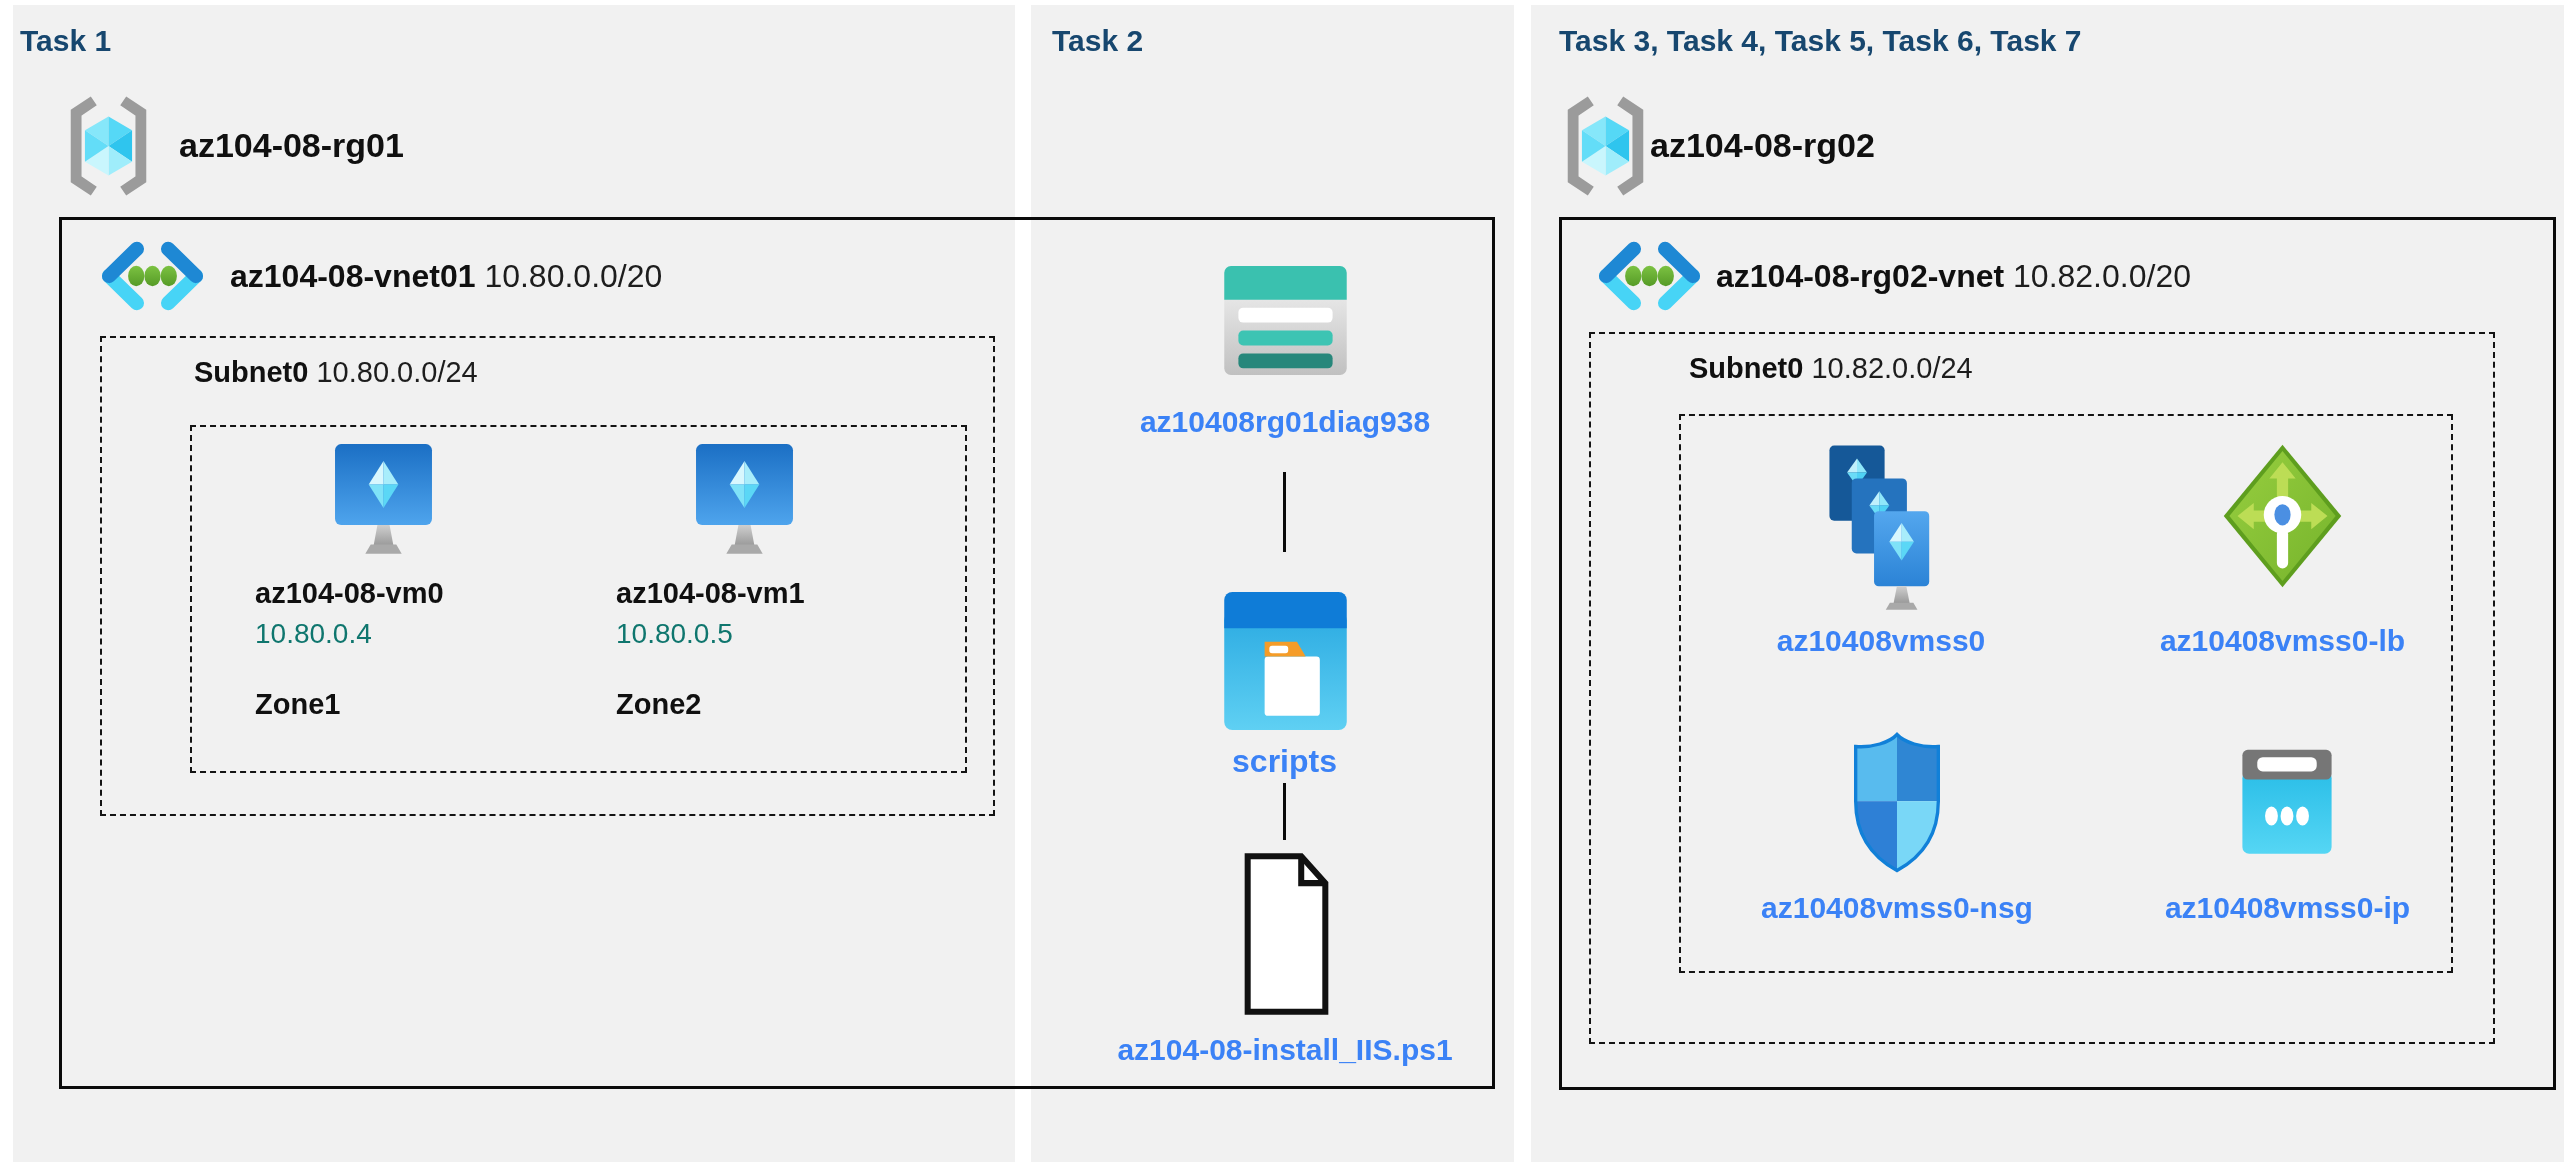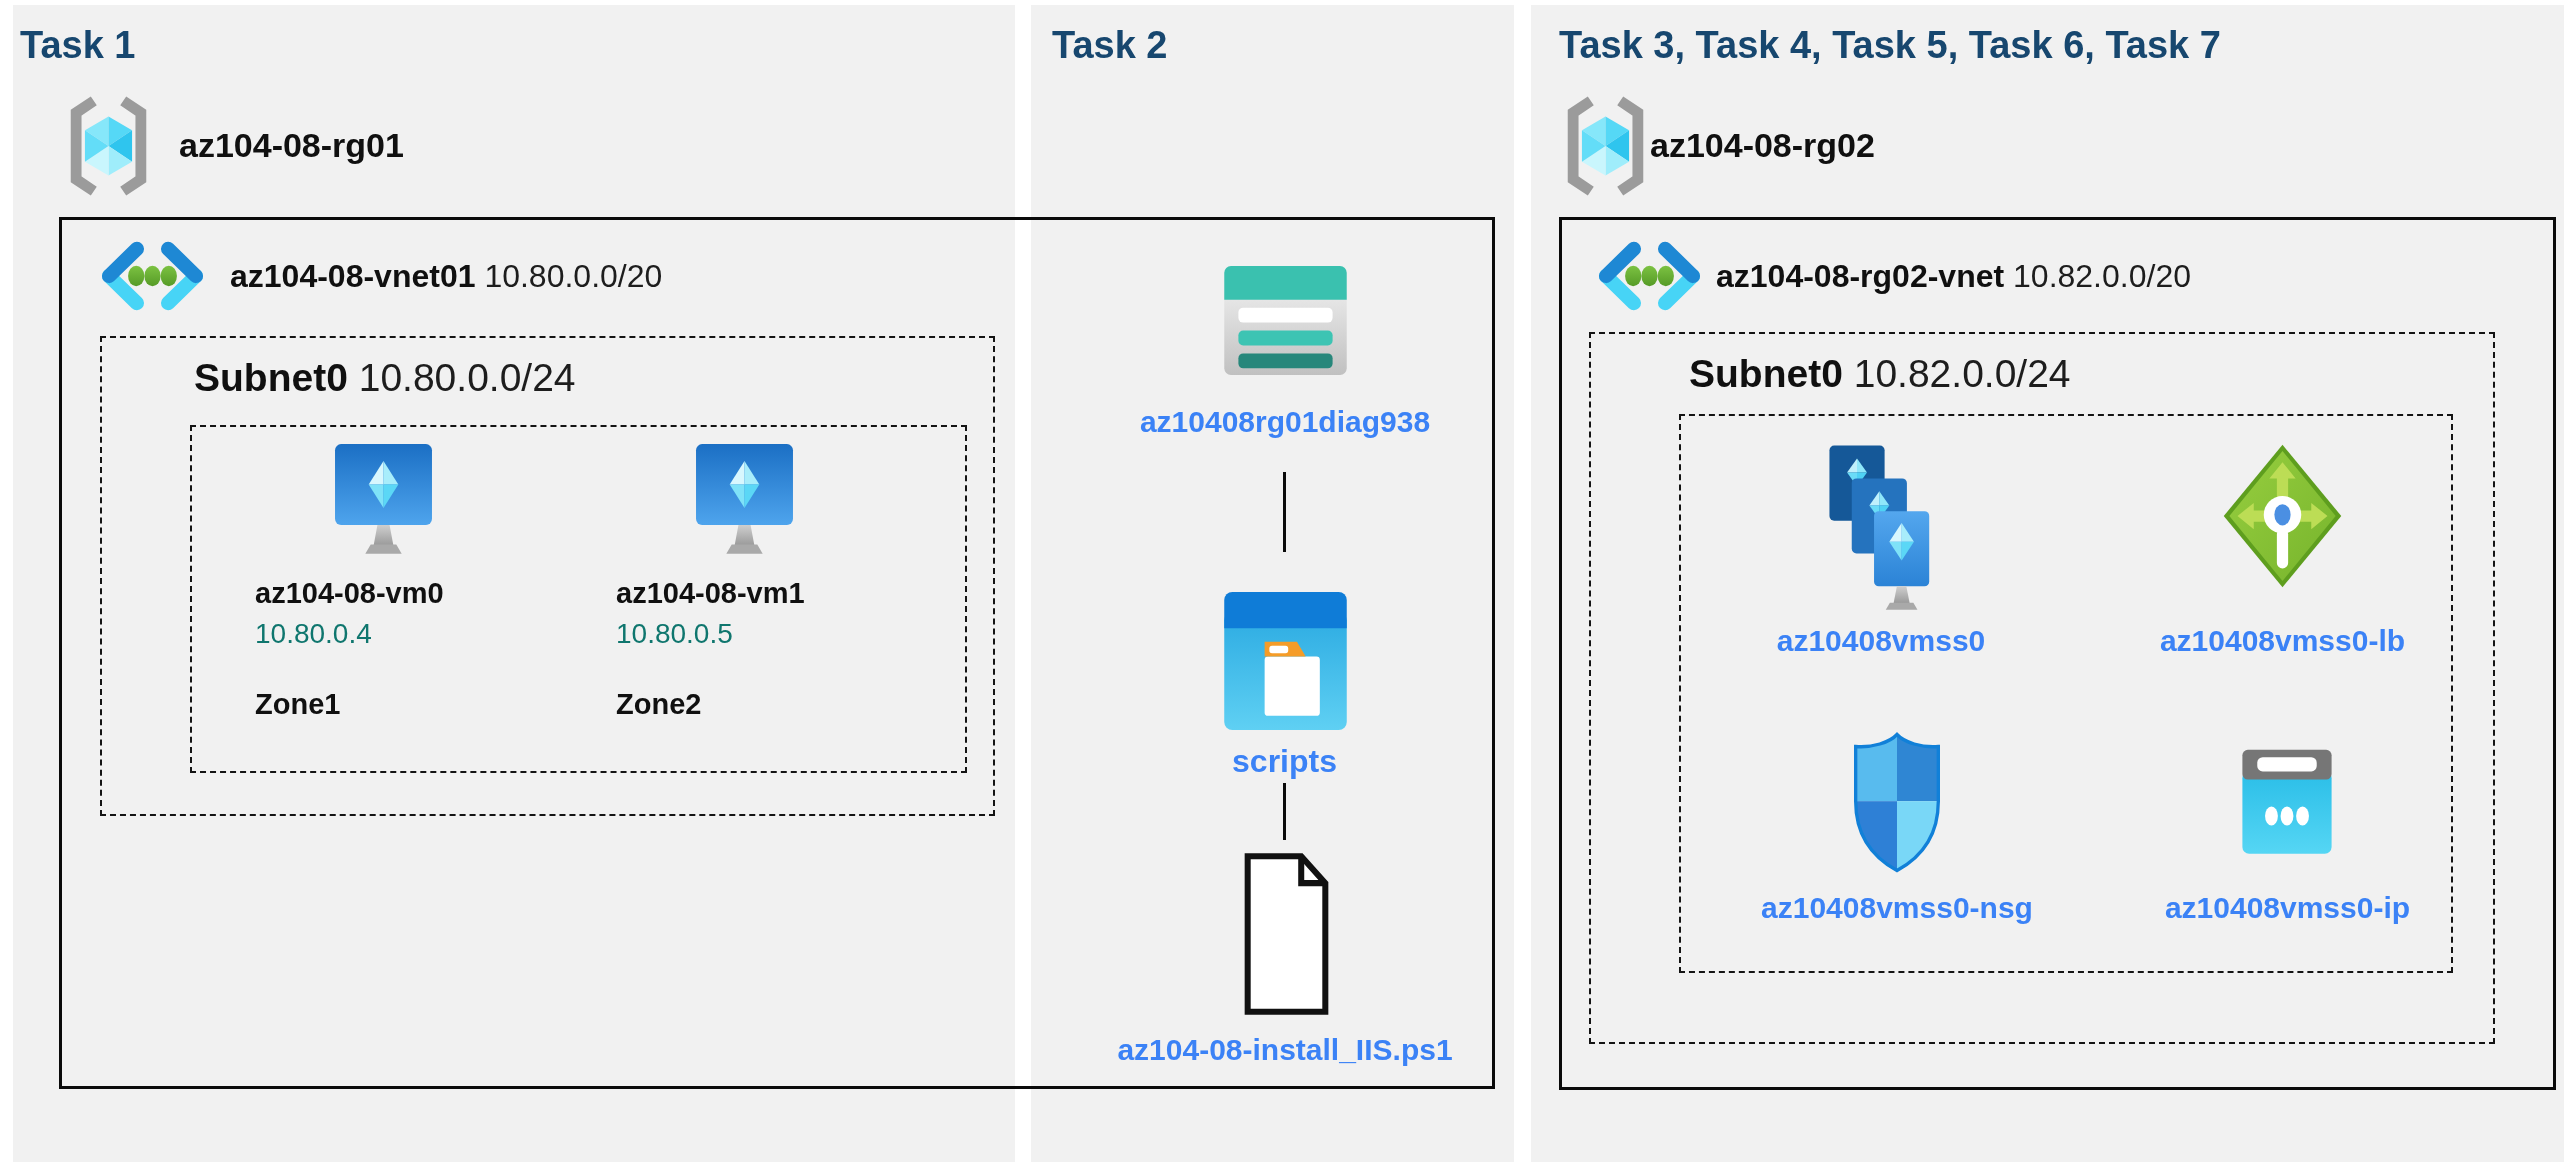--- a/index.html
+++ b/index.html
@@ -1,27 +1,27 @@
 <!DOCTYPE html>
 <html style="font-size:10.8px"><head>
 <meta charset="utf-8">
 <style>
   html,body{margin:0;padding:0;background:#ffffff;}
   #canvas{position:relative;width:2576px;height:1166px;background:#ffffff;
           font-family:"Liberation Sans",sans-serif;overflow:hidden;}
   .panel{position:absolute;top:5.4px;height:1157px;background:#F1F1F1;}
-  .title{position:absolute;font-size:38px;font-weight:700;color:#17476F;white-space:nowrap;}
+  .title{position:absolute;font-size:30px;font-weight:700;color:#17476F;white-space:nowrap;}
   .solid-box{position:absolute;border:3.4px solid #0a0a0a;background:transparent;}
   .dashed-box{position:absolute;border:2.7px dashed #141414;background:transparent;}
   .row{position:absolute;display:flex;align-items:center;}
   .lbl{font-weight:700;color:#101010;white-space:nowrap;}
   .reg{font-weight:400;color:#1d1d1d;}
   .rg-label{font-size:34px;}
   .vnet-label{font-size:32px;}
-  .subnet-label{position:absolute;font-size:39px;}
+  .subnet-label{position:absolute;font-size:29px;}
   .caption{position:absolute;text-align:center;font-size:30px;font-weight:700;color:#3b82f6;white-space:nowrap;}
   .vm-block{position:absolute;width:256px;}
   .vm-name{font-size:29px;font-weight:700;color:#101010;margin-top:19px;}
   .vm-ip{font-size:28px;font-weight:400;color:#0f766e;margin-top:8px;}
   .vm-zone{font-size:29px;font-weight:700;color:#101010;margin-top:38px;}
   .connector{position:absolute;width:2.7px;background:#0a0a0a;}
   svg{display:block;}
 </style>
 </head>
 <body>

